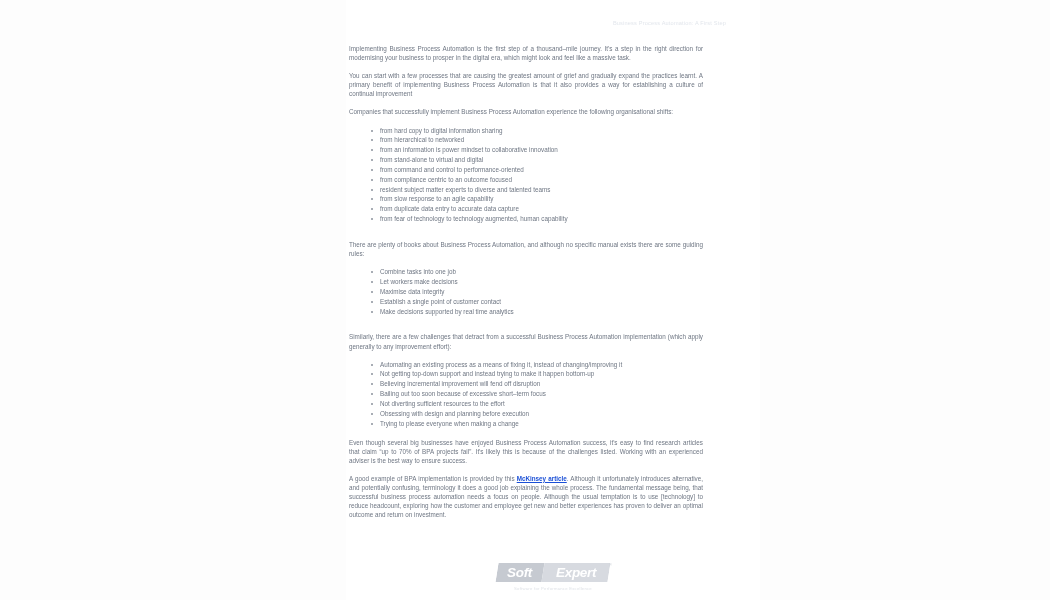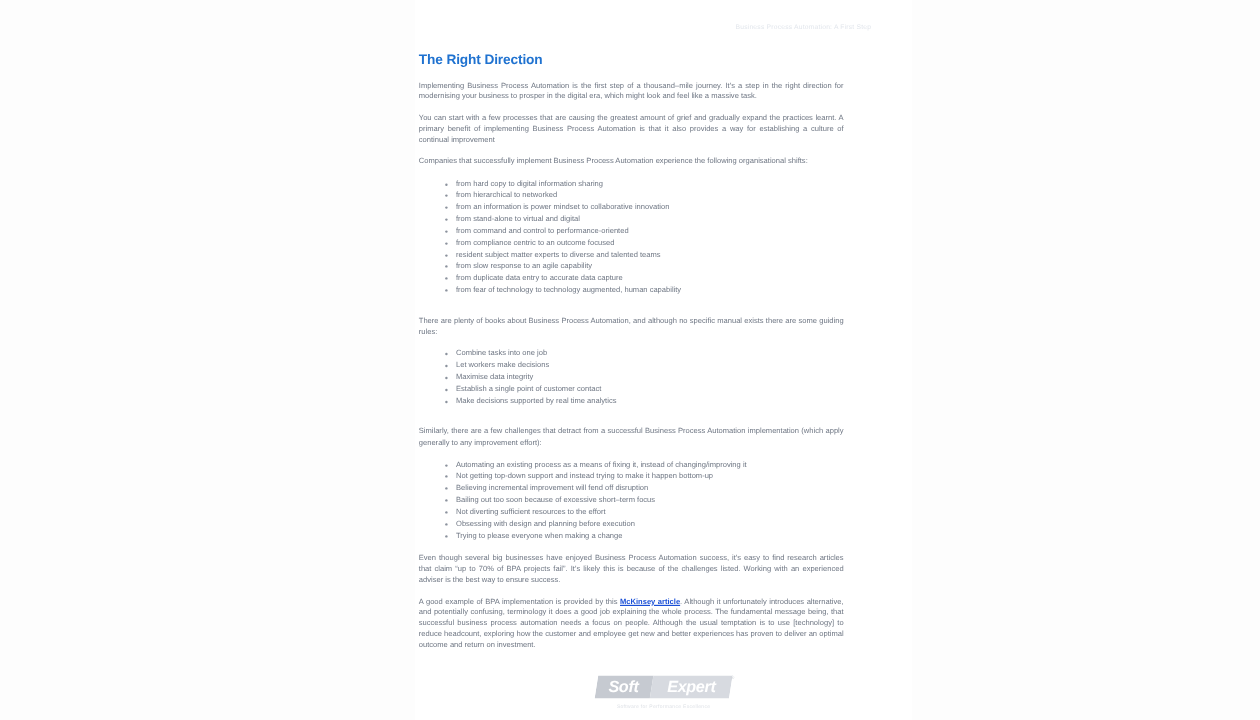--- a/index.html
+++ b/index.html
@@ -168,21 +168,20 @@
 <body>
 
 <div id="viewer">
 
   <div id="page">
 
     <div class="running-header">Business Process Automation: A First Step</div>
 
     <div class="content">
 
-      <h1 class="section-title">The Right Direction</h1>
 
       <p class="para">Implementing Business Process Automation is the first step of a thousand–mile journey. It's a step in the right direction for modernising your business to prosper in the digital era, which might look and feel like a massive task.</p>
       <p class="para">You can start with a few processes that are causing the greatest amount of grief and gradually expand the practices learnt. A primary benefit of implementing Business Process Automation is that it also provides a way for establishing a culture of continual improvement</p>
       <p class="para">Companies that successfully implement Business Process Automation experience the following organisational shifts:</p>
 
       <ul class="bullets">
         <li>from hard copy to digital information sharing</li>
         <li>from hierarchical to networked</li>
         <li>from an information is power mindset to collaborative innovation</li>
         <li>from stand-alone to virtual and digital</li>

